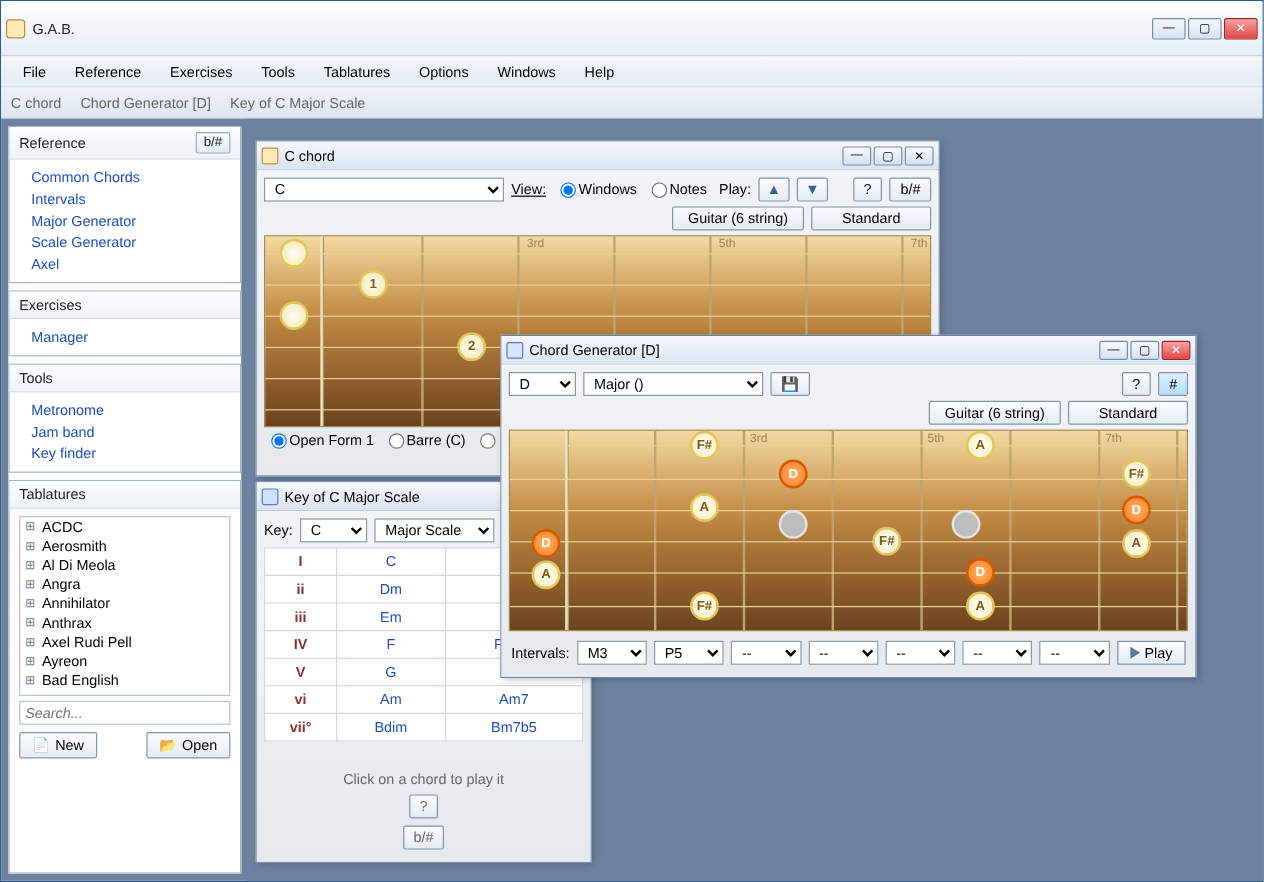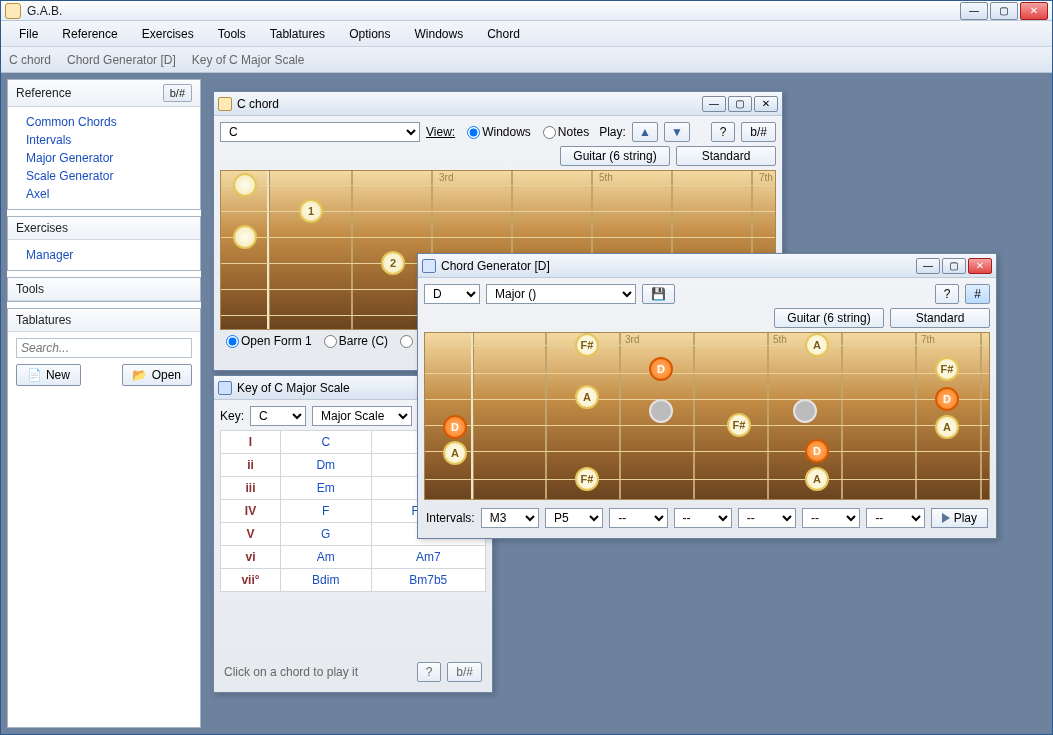--- a/index.html
+++ b/index.html
@@ -1,18 +1,18 @@
 <!DOCTYPE html>
 <html><head>
 <meta charset="utf-8">
 <style>
 * { box-sizing: border-box; margin: 0; padding: 0; font-family: "Segoe UI", Tahoma, sans-serif; font-size: 12px; }
 body { width: 1053px; height: 735px; background: #486890; overflow: hidden; }
 .main-window { width: 1053px; height: 735px; background: #fff; border: 1px solid #2c5a8c; display: flex; flex-direction: column; }
-.titlebar { height: 20px; background: linear-gradient(#fdfdfe,#e6eef8); display: flex; align-items: center; padding: 0 4px; border-bottom: 1px solid #bcc8d8; }
+.titlebar { height: 46px; background: linear-gradient(#fdfdfe,#e6eef8); display: flex; align-items: center; padding: 0 4px; border-bottom: 1px solid #bcc8d8; }
 .titlebar .app-icon { width: 16px; height: 16px; margin-right: 6px; display:inline-block; background:#ffe9b8; border:1px solid #b8923b; border-radius:3px; }
 .titlebar .title { flex: 1; font-size: 12px; color: #222; }
 .win-btns { display: flex; gap: 2px; }
 .win-btn { width: 28px; height: 18px; border: 1px solid #7a8aa0; background: linear-gradient(#f6f9fd,#d5e2f2); border-radius: 2px; display:flex; align-items:center; justify-content:center; font-size:10px; }
 .win-btn.close { background: linear-gradient(#f7a2a2,#e24545); border-color:#a02020; color:#fff; }
 .menubar { height: 26px; background: linear-gradient(#f3f6fb,#e4ebf5); display:flex; align-items:center; padding: 0 8px; gap: 4px; border-bottom:1px solid #c7d2e0; }
 .menubar span { padding: 3px 10px; cursor:default; }
 .tabstrip { height: 26px; background: linear-gradient(#eef2f9,#dde6f2); display:flex; align-items:center; padding:0 8px; gap:16px; border-bottom:1px solid #b8c4d4; color:#666; }
 .content { flex:1; display:flex; background:#6d829e; }
 .sidebar { width: 194px; background:#fff; margin:6px 4px 6px 6px; display:flex; flex-direction:column; gap:6px; }
@@ -51,21 +51,21 @@
 .note { position:absolute; width:24px; height:24px; border-radius:50%; display:flex; align-items:center; justify-content:center; font-size:11px; font-weight:bold;}
 .n-open { background:radial-gradient(#fffcee,#f3e7b0); border:2px solid #e4c658; left:12px;}
 .n-finger { background:radial-gradient(#fffcee,#f3e7b0); border:2px solid #e4c658; color:#7a5b15;}
 .n-root { background:radial-gradient(#ffb569,#ff7a1e); border:2px solid #d45a00; color:#fff;}
 .n-note { background:radial-gradient(#fffcee,#f8edc2); border:2px solid #e4c658; color:#7a5b15;}
 .n-gray { background:#bcbcbc; border:2px solid #e4e4e4; }
 .key-table { width:100%; border-collapse:collapse; background:#fff; }
 .key-table td { border:1px solid #d2d7de; padding:4px 6px; text-align:center; }
 .key-table td.deg { color:#8a2e2e; font-weight:bold; width:60px;}
 .key-table td.link { color:#1a4fc0; }
-.footer-help { display:flex; align-items:center; gap:6px; padding:4px; color:#666; }
+.footer-help { display:flex; align-items:center; gap:6px; padding:4px; color:#666;flex-direction:column; }
 .intervals-row { display:flex; align-items:center; gap:6px; padding:4px 2px;justify-content:flex-end; }
 .intervals-row .select { width:62px; }
 .play-btn { border:1px solid #8394aa; background:linear-gradient(#fafcfe,#e4ecf6); padding:2px 10px; display:flex; align-items:center; gap:4px;}
 .icon-tri { width:0;height:0;border-left:8px solid #5a749a;border-top:5px solid transparent;border-bottom:5px solid transparent;}
 </style>
 </head>
 <body>
 
 <div class="main-window">
   <div class="titlebar">
@@ -79,21 +79,21 @@
   </div>
 
   <div class="menubar">
     <span>File</span>
     <span>Reference</span>
     <span>Exercises</span>
     <span>Tools</span>
     <span>Tablatures</span>
     <span>Options</span>
     <span>Windows</span>
-    <span>Chord</span>
+    <span>Help</span>
   </div>
 
   <div class="tabstrip">
     <span>C chord</span>
     <span>Chord Generator [D]</span>
     <span>Key of C Major Scale</span>
   </div>
 
   <div class="content">
     <div class="sidebar">
@@ -115,26 +115,42 @@
             <span>Exercises</span>
           </div>
         <div class="panel-body">
             <a>Manager</a>
           </div>
       </div>
       <div class="panel">
         <div class="panel-h">
             <span>Tools</span>
           </div>
+        <div class="panel-body">
+          <a>Metronome</a>
+          <a>Jam band</a>
+          <a>Key finder</a>
+        </div>
       </div>
       <div class="panel" style="flex:1; display:flex; flex-direction:column;">
         <div class="panel-h">
             <span>Tablatures</span>
           </div>
         <div class="panel-body" style="flex:1; display:flex; flex-direction:column;">
+          <div class="tree">
+            <div class="tree-item">ACDC</div>
+            <div class="tree-item">Aerosmith</div>
+            <div class="tree-item">Al Di Meola</div>
+            <div class="tree-item">Angra</div>
+            <div class="tree-item">Annihilator</div>
+            <div class="tree-item">Anthrax</div>
+            <div class="tree-item">Axel Rudi Pell</div>
+            <div class="tree-item">Ayreon</div>
+            <div class="tree-item">Bad English</div>
+          </div>
           <div class="search-row"><input placeholder="Search..." style=""></div>
           <div class="btn-row">
             <div class="btn">
                 <span>📄</span>
                 <span>New</span>
               </div>
             <div class="btn" style="margin-left:auto;">
                 <span>📂</span>
                 <span>Open</span>
               </div>

